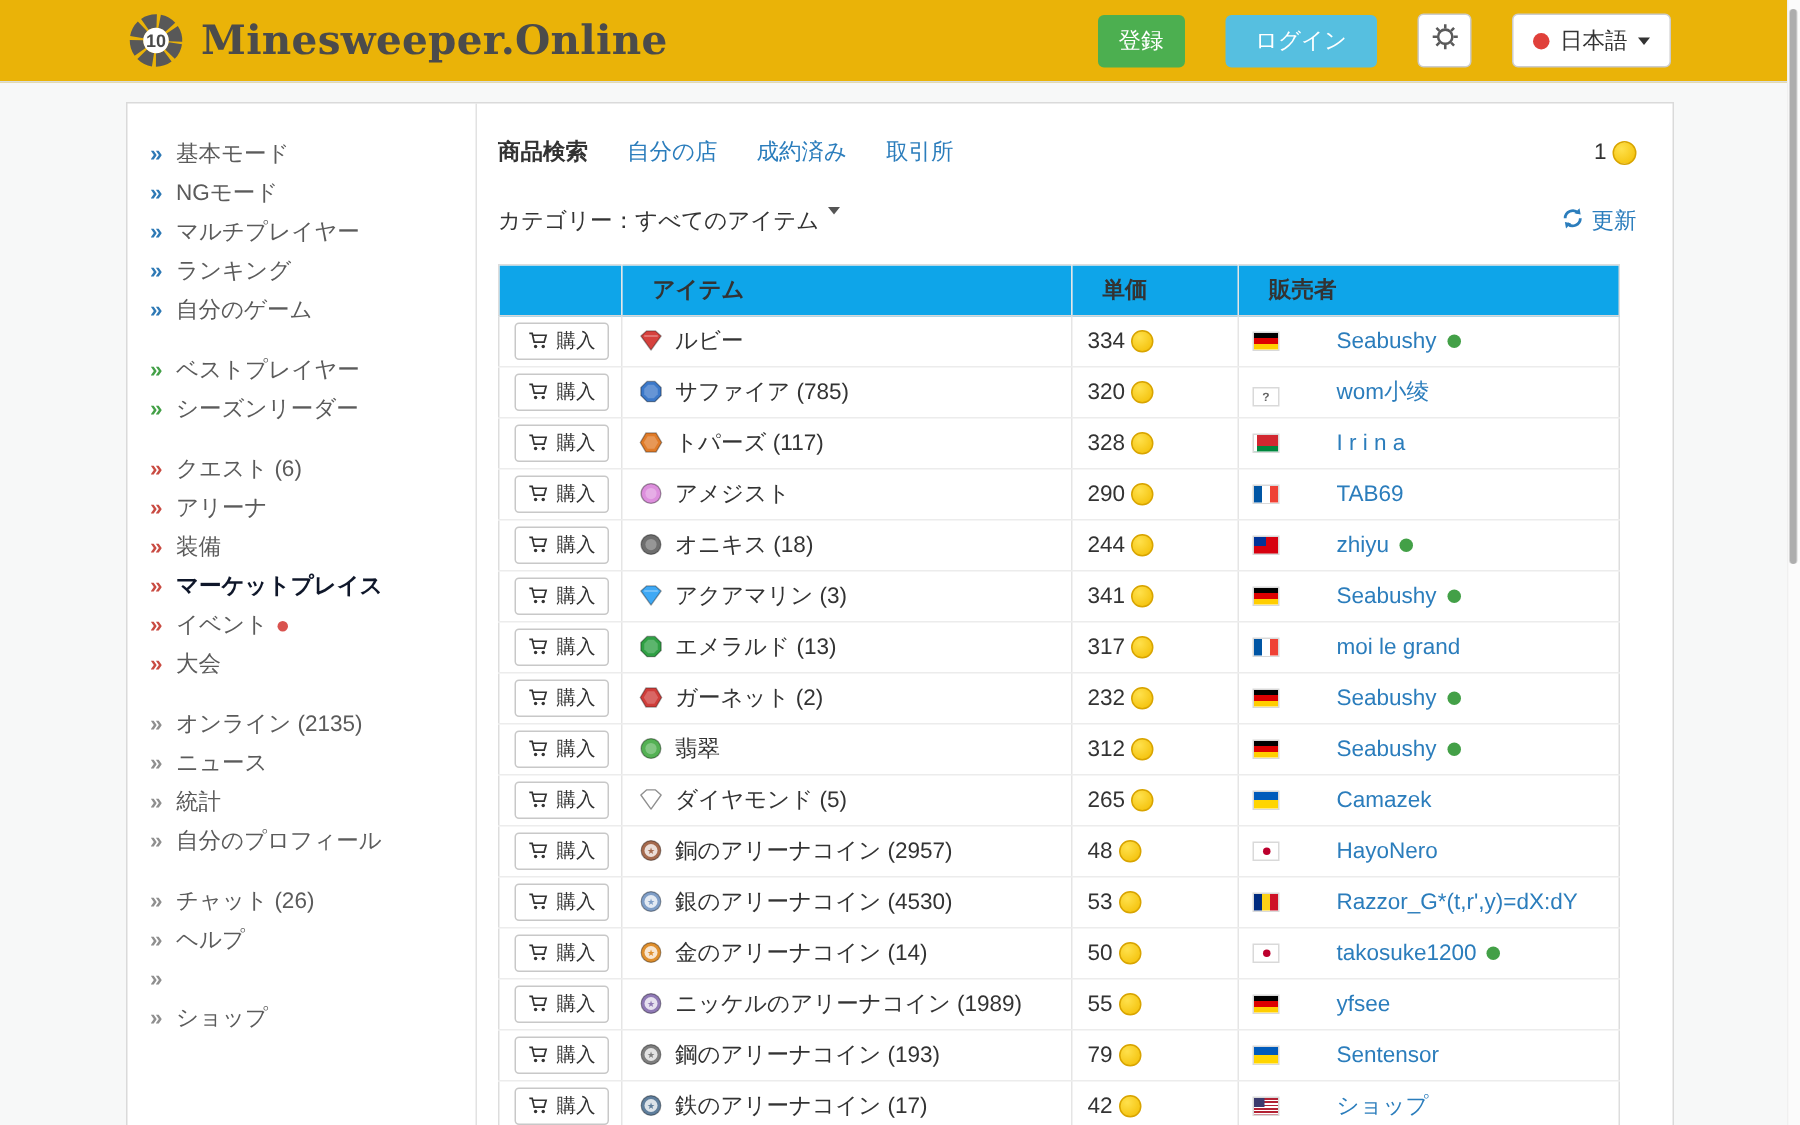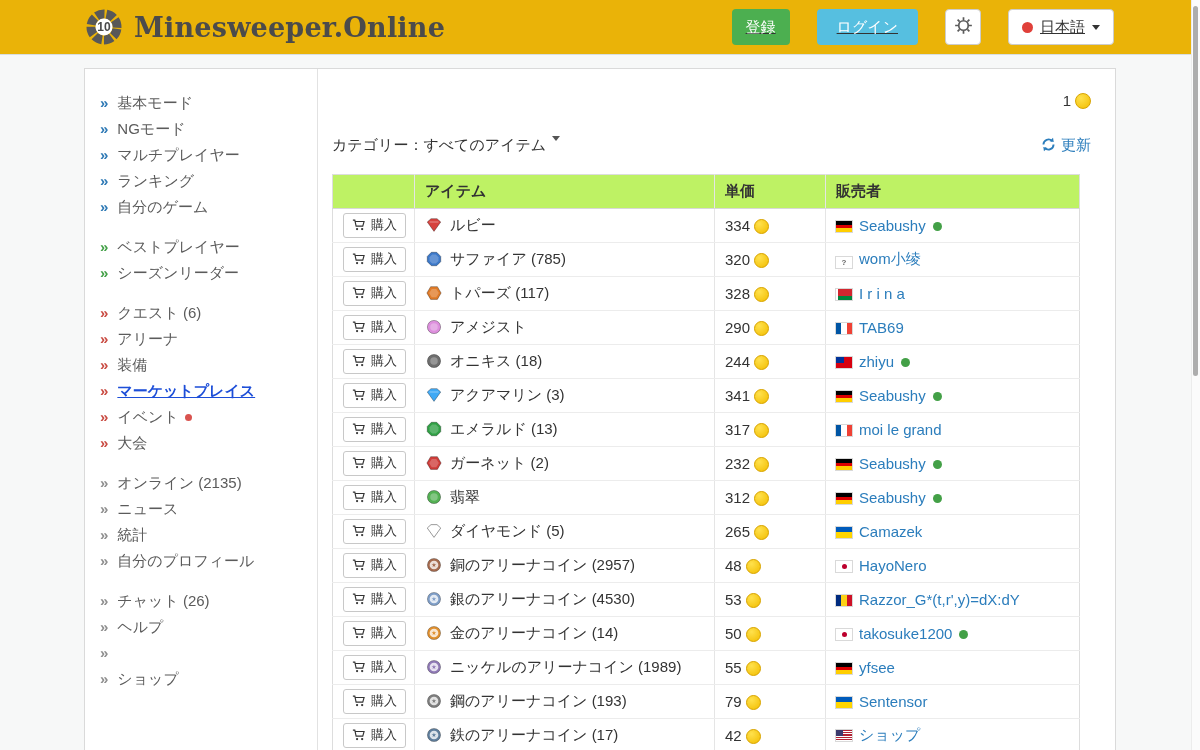--- a/index.html
+++ b/index.html
@@ -9,21 +9,21 @@
   
   .top-header { height:55px; background:#eab308; border-bottom:1px solid #d8dee1;
     display:flex; align-items:center; padding:0 86px 0 84px; }
   .brand { display:flex; align-items:center; gap:10px; }
   .logo-wrap { position:relative; width:40px; height:40px; }
   .logo-num { position:absolute; left:0; top:0; width:40px; height:40px;
     display:flex; align-items:center; justify-content:center;
     font-size:12px; font-weight:bold; color:#4a4a4a; }
   .brand-title { font-family:"DejaVu Serif","Liberation Serif",serif; font-weight:700;
     font-size:27px; color:#4b4b4b; letter-spacing:.2px; }
-  .header-controls { margin-left:auto; display:flex; gap:27px;text-decoration:underline; }
+  .header-controls { margin-left:auto; display:flex; align-items:center; gap:27px; }
   .btn { border:none; border-radius:4px; font-size:15px; cursor:pointer;
     font-family:inherit; }
   .btn-register { background:#4caf50; color:#fff; padding:8px 14px; }
   .btn-login { background:#56bfe0; color:#fff; padding:8px 20px; }
   .btn-box { background:#fff; border:1px solid #ccc; border-radius:4px; height:36px;
     display:flex; align-items:center; justify-content:center; cursor:pointer; }
   .btn-gear { width:36px; }
   .btn-lang { padding:16px 13px; gap:7px; font-size:15px; color:#333; }
   .jp-dot { width:11px; height:11px; border-radius:50%; background:#e0403a; display:inline-block; }
   .caret { width:0; height:0; border-left:4px solid transparent; border-right:4px solid transparent;
@@ -34,21 +34,21 @@
     display:flex; min-height:860px; }
 
   
   .sidebar { width:233px; border-right:1px solid #e2e2e2; padding:21px 6px 0 15px; }
   .nav-group { margin-bottom:14px; }
   .nav-item { display:flex; align-items:center; line-height:26px; font-size:15px;
     color:#5b5b5b; cursor:pointer; white-space:nowrap; }
   .chev { font-weight:bold; margin-right:9px; font-size:15px; }
   .chev-blue { color:#2e79b5; } .chev-green { color:#43a047; }
   .chev-red { color:#c94b42; } .chev-gray { color:#8f8f8f; }
-  .nav-bold { font-weight:bold; color:#1d4ed8;text-decoration:underline; }
+  .nav-bold { font-weight:bold; color:#0f172a; }
   .notif-dot { width:7px; height:7px; border-radius:50%; background:#d9534f;
     display:inline-block; margin-left:6px; }
 
   
   .main { flex:1; padding:23px 24px 0 14px; }
   .tab-row { display:flex; align-items:center; gap:26px; font-size:15px; }
   .tab { color:#2b7dbc; cursor:pointer; }
   .tab-active { color:#333; font-weight:bold; }
   .balance { margin-left:auto; display:flex; align-items:center; font-size:15px; color:#333; }
   .coin { width:15px; height:15px; border-radius:50%;
@@ -58,34 +58,34 @@
 
   .category-row { margin-top:27px; display:flex; align-items:center; font-size:15px; }
   .category-select { cursor:pointer; color:#333; display:flex; align-items:flex-start; }
   .category-select .caret { margin-left:6px; border-top-color:#555; }
   .refresh-link { margin-left:auto; color:#2b7dbc; cursor:pointer; display:flex;
     align-items:center; gap:5px; font-size:15px; }
 
   
   table.market { margin-top:19px; border-collapse:collapse; table-layout:fixed;
     width:747px; background:#fff; border:1px solid #ddd; font-size:15px; }
-  th { text-align:left; font-weight:bold; padding:7px 10px; background:#bef264;
+  th { text-align:left; font-weight:bold; padding:7px 20px; background:#0ea5e9;
     border-bottom:1px solid #d8d8d8; border-right:1px solid #e5e5e5; color:#333; }
   th:last-child { border-right:none; }
   td { padding:4px 10px; border-bottom:1px solid #ececec; border-right:1px solid #e5e5e5;
     white-space:nowrap; overflow:hidden; }
   td:last-child { border-right:none; }
   .buy-btn { background:#fff; border:1px solid #c8c8c8; border-radius:3px;
     font-size:13px; color:#333; padding:2px 8px 3px; cursor:pointer;
     display:inline-flex; align-items:center; gap:5px; font-family:inherit; }
   .item-icon { display:inline-block; width:18px; height:18px; vertical-align:-4px; margin-right:7px; }
   .price-val { color:#333; }
   .flag { width:16px; height:11px; display:inline-block; margin-right:7px; vertical-align:-1px;
     box-shadow:0 0 0 1px rgba(0,0,0,.15); position:relative; flex:none; }
-  .seller-link { color:#2b7dbc; text-decoration:none; cursor:pointer; }
+  .seller-link { color:#2b7dbc; text-decoration:none; cursor:pointer;margin-left:32px; }
   .online-dot { width:9px; height:9px; border-radius:50%; background:#43a047;
     display:inline-block; margin-left:7px; }
 
   
   .flag-de { background:linear-gradient(180deg,#000 0 3.6px,#d00 3.6px 7.3px,#ffce00 7.3px); }
   .flag-fr { background:linear-gradient(90deg,#0055a4 0 5.3px,#fff 5.3px 10.6px,#ef4135 10.6px); }
   .flag-ro { background:linear-gradient(90deg,#002b7f 0 5.3px,#fcd116 5.3px 10.6px,#ce1126 10.6px); }
   .flag-ua { background:linear-gradient(180deg,#005bbb 0 5.5px,#ffd500 5.5px); }
   .flag-by { background:linear-gradient(180deg,#d22730 0 7px,#00863d 7px); }
   .flag-by::after { content:''; position:absolute; left:0; top:0; width:2px; height:11px; background:#fff; }
@@ -231,20 +231,26 @@
         </div>
         <div class="nav-item">
           <span class="chev chev-gray">»</span>
           <span>ショップ</span>
         </div>
       </div>
     </div>
 
   <div class="main">
     <div class="tab-row">
+      <div class="tab-row" style="gap:26px">
+          <span class="tab tab-active">商品検索</span>
+          <span class="tab">自分の店</span>
+          <span class="tab">成約済み</span>
+          <span class="tab">取引所</span>
+        </div>
       <div class="balance">
         <span>1</span>
         <span class="coin coin-lg"></span>
       </div>
     </div>
 
     <div class="category-row">
       <span class="category-select">
         <span>カテゴリー：すべてのアイテム</span>
         <span class="caret"></span>

